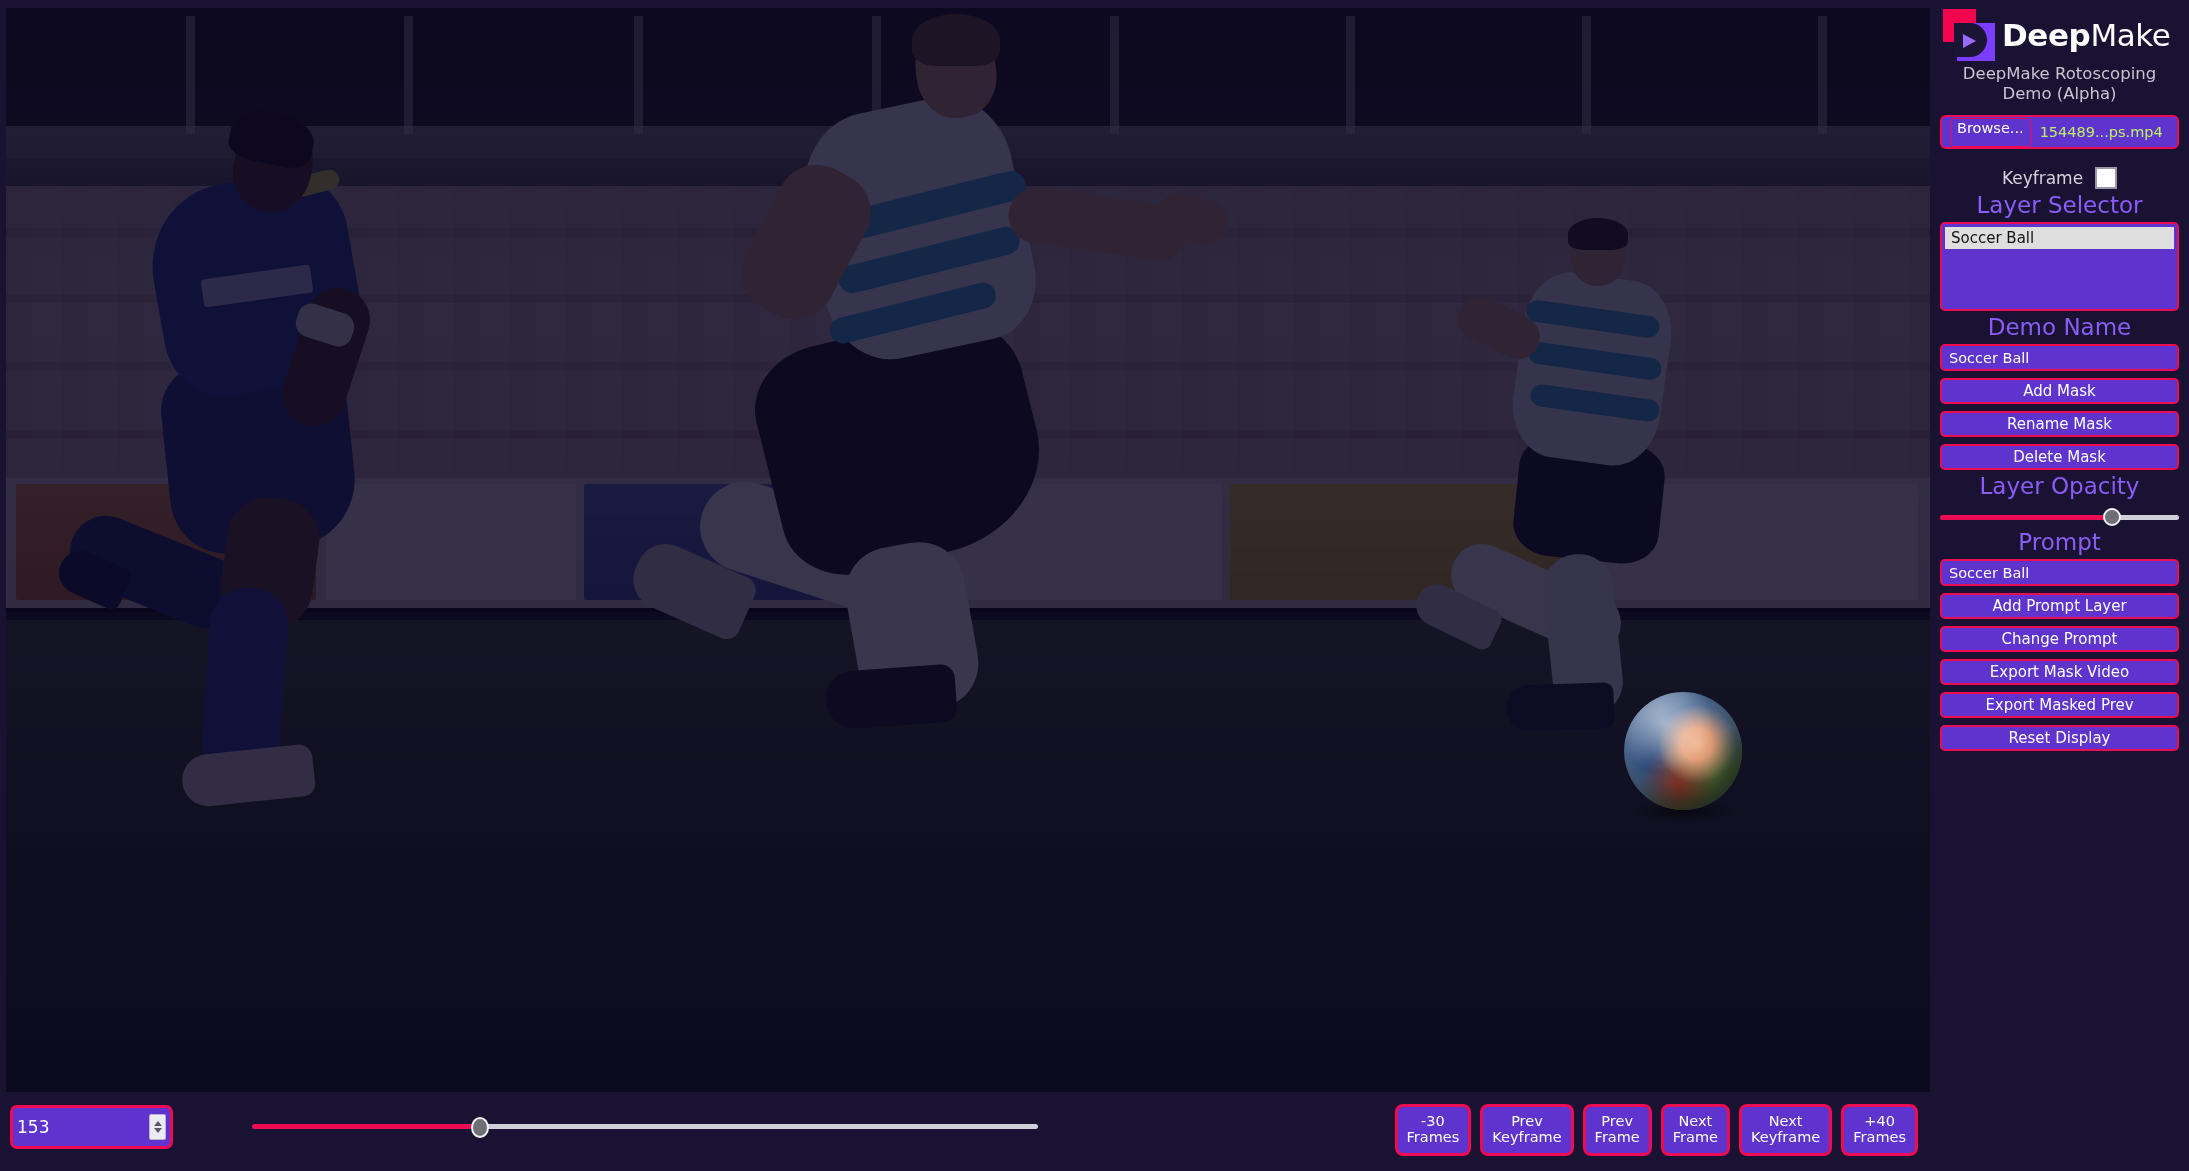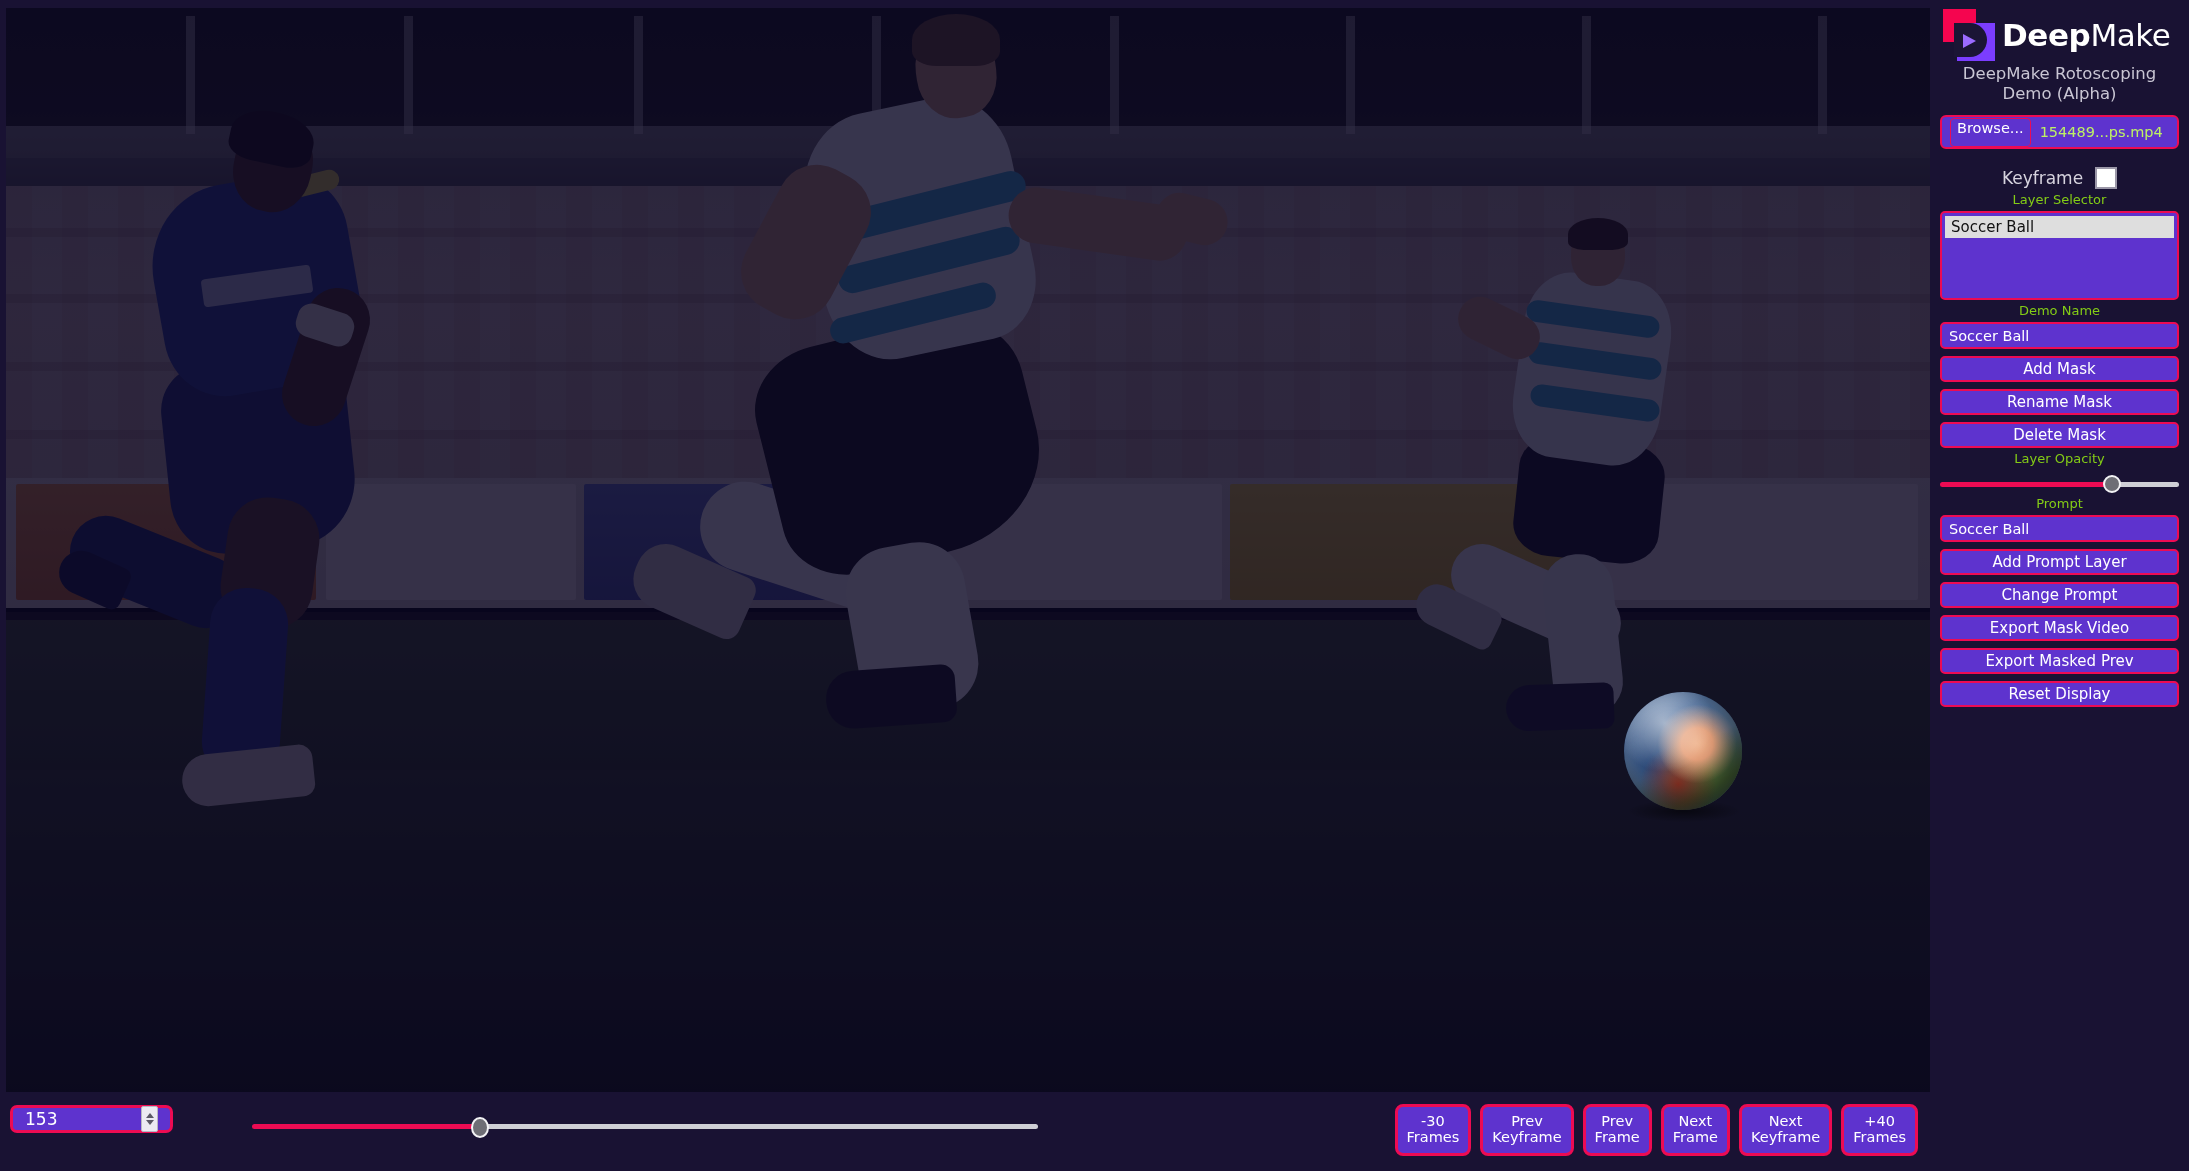--- a/index.html
+++ b/index.html
@@ -201,21 +201,21 @@
     display: flex; align-items: center; justify-content: center;
     gap: 12px; margin-top: 18px;
   }
   .kf-label { color: #d6d3de; font-size: 17px; }
   .kf-check {
     width: 22px; height: 22px; background: #fff;
     border: 2px solid #9b97a8; cursor: pointer;
   }
 
   .panel-label {
-    color: #84cc16; font-size: 13px; text-align: center;
+    color: #8b5cf6; font-size: 23px; text-align: center;
     margin-top: 3px; margin-bottom: 4px;
   }
 
   .layer-list {
     background: #5E33CE;
     border: 2px solid #ED0B53;
     border-radius: 5px;
     height: 89px; margin: 0 2px;
     padding: 3px 3px 0 3px;
     overflow: hidden;
@@ -268,26 +268,26 @@
   }
 
   
   #bottom-bar {
     position: absolute; left: 0; top: 1096px;
     width: 1930px; height: 75px;
     background: #191233;
   }
   #frame-input {
     position: absolute; left: 10px; top: 9px;
-    width: 163px; height: 28px;
+    width: 163px; height: 44px;
     background: #5E33CE;
     border: 3px solid #ED0B53;
     border-radius: 7px;
     display: flex; align-items: center;
-    padding: 0 12px;
+    padding: 0 4px;
     cursor: text;
   }
   #frame-value { color: #fff; font-size: 17px; flex: 1 1 auto; }
   #frame-spinner {
     width: 17px; height: 26px; background: #eceaf2;
     border: 1px solid #b8b5c4; border-radius: 2px;
     display: flex; flex-direction: column;
     align-items: center; justify-content: center;
     gap: 2px; cursor: pointer;
   }

